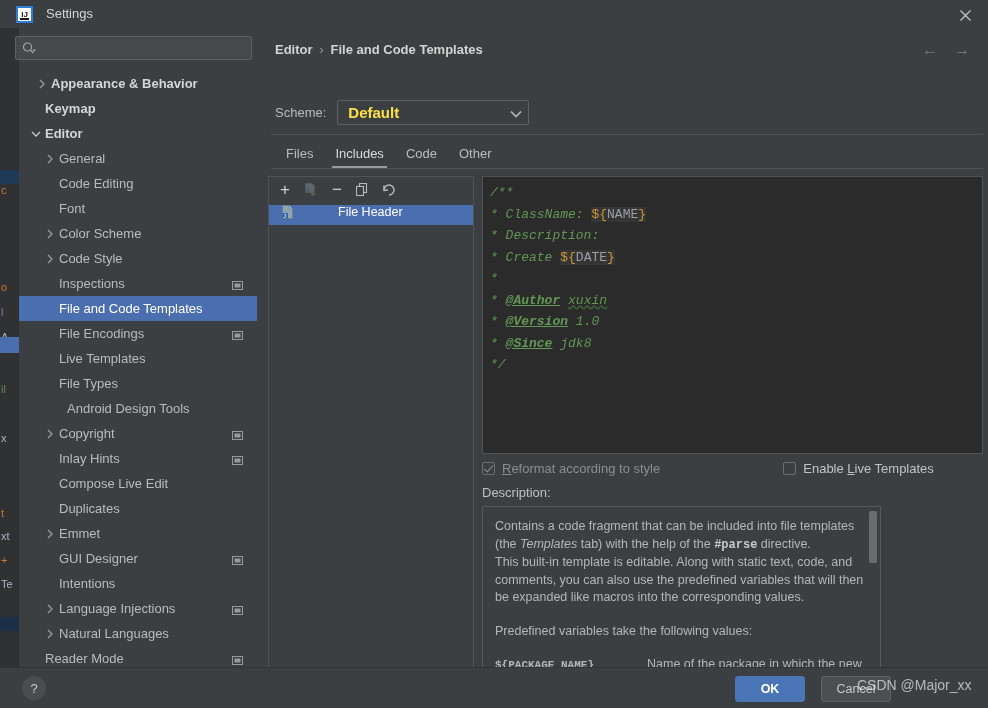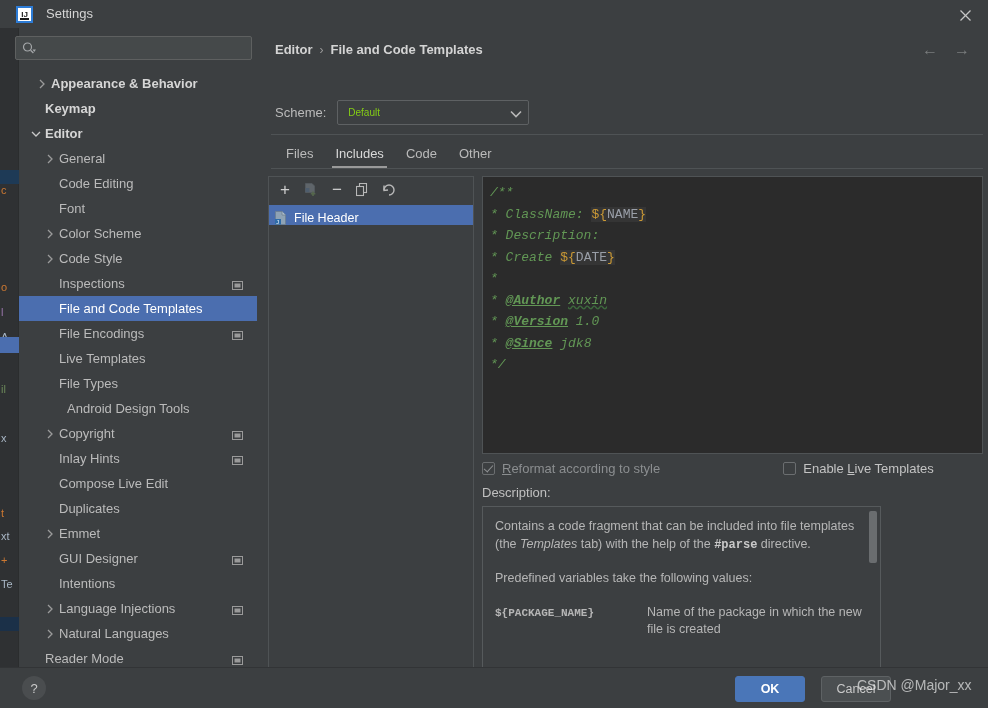--- a/index.html
+++ b/index.html
@@ -135,21 +135,21 @@
     display: flex; align-items: center;
   }
   .scheme-label { font-size: 13px; color: #bbbbbb; margin-right: 11px; }
   .scheme-select {
     width: 192px; height: 25px;
     background: #3c3f41; border: 1px solid #5e6163; border-radius: 2px;
     display: flex; align-items: center; justify-content: space-between;
     padding: 0 6px 0 10px;
     cursor: pointer;
   }
-  .scheme-select .val { font-size: 10px; font-weight: normal; color: #84cc16; }
+  .scheme-select .val { font-size: 15px; font-weight: bold; color: #fde047; }
 
   .hr-top {
     position: absolute; left: 14px; top: 106px; width: 712px; height: 1px;
     background: #4f5355;
   }
   .tabs {
     position: absolute; left: 18px; top: 112px;
     display: flex; align-items: flex-end; height: 28px;
   }
   .tab {
@@ -180,23 +180,24 @@
     border-bottom: 1px solid transparent;
   }
   .tb-btn {
     width: 22px; height: 22px;
     display: flex; align-items: center; justify-content: center;
     cursor: pointer;
   }
   .tb-btn.disabled { opacity: 0.38; cursor: default; }
   .file-rows { padding-top: 2px; }
   .file-row {
-    height: 20px; display: flex; align-items: flex-end;
-    padding-left: 5px; font-size: 12.5px; color: #bbbbbb;
+    height: 20px; display: flex; align-items: flex-start;
+    padding-left: 12px; font-size: 12.5px; color: #bbbbbb;
     cursor: default;
+    gap: 37px;
   }
   .file-row.selected { background: #4b6eaf; color: #ffffff; }
   .file-row .fname { margin-left: 7px; }
 
   
   .code-editor {
     position: absolute; left: 225px; top: 148px;
     width: 501px; height: 278px;
     background: #2b2b2b;
     border: 1px solid #4f5355;
@@ -626,20 +627,21 @@
           <span class="box"></span>
           <span><span>Enable </span><span class="mn">L</span><span>ive Templates</span></span>
         </div>
       </div>
 
     <div class="desc-label">Description:</div>
     <div class="desc-panel">
       <p>
         <span>Contains a code fragment that can be included into file templates (the </span><span class="em">Templates</span><span> tab) with the help of the </span><span class="code-b">#parse</span><span> directive.</span>
       </p>
+      <p>This built-in template is editable. Along with static text, code, and comments, you can also use the predefined variables that will then be expanded like macros into the corresponding values.</p>
       <p style="margin-top:16px">Predefined variables take the following values:</p>
       <div class="var-tbl" id="var-tbl">
           <div class="var-row">
             <div class="k">${PACKAGE_NAME}</div>
             <div class="v">Name of the package in which the new file is created</div>
           </div>
         </div>
       <div class="desc-scroll"></div>
     </div>
   </div>

